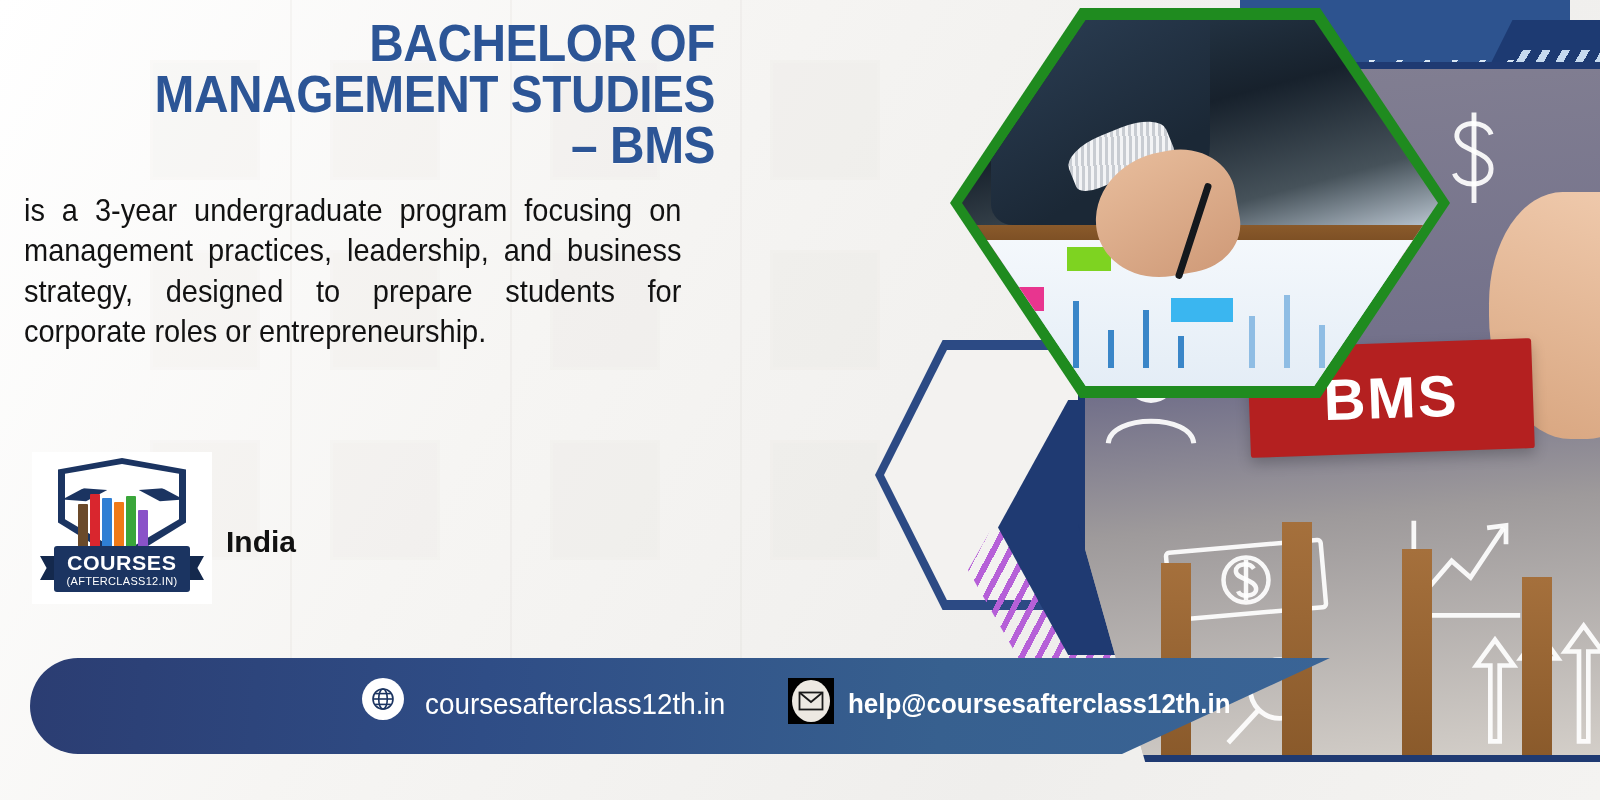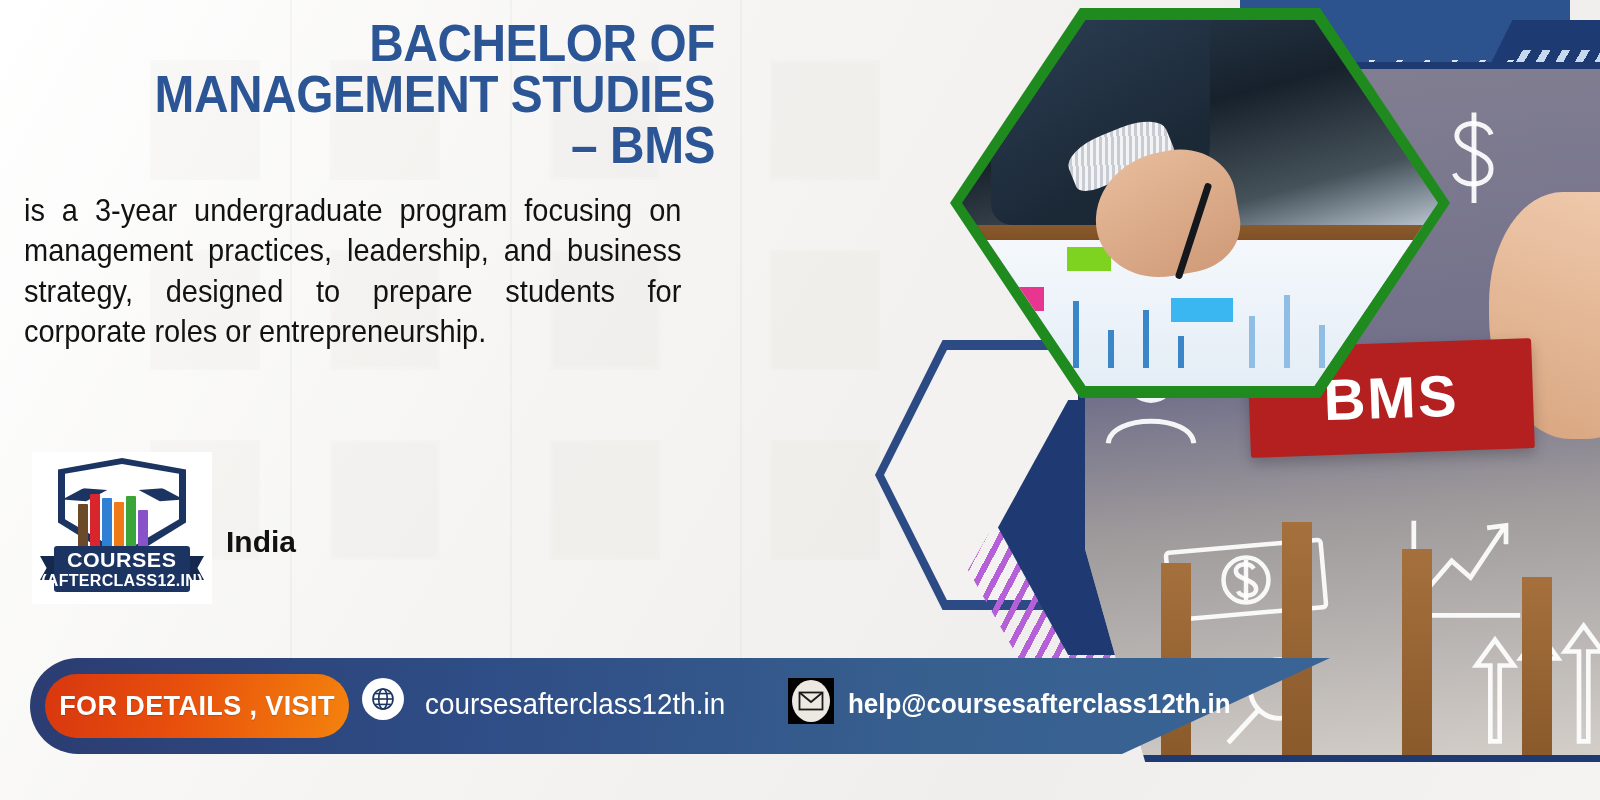--- a/index.html
+++ b/index.html
@@ -59,21 +59,21 @@
   .ribbon { position:absolute; left:8px; top:94px; width:164px; height:46px; }
   .ribbon-tail { position:absolute; top:10px; width:22px; height:24px; background:#14294d;
                  clip-path:polygon(0 0,100% 0,100% 100%,0 100%,30% 50%); }
   .ribbon-tail.l { left:0; }
   .ribbon-tail.r { right:0; transform:scaleX(-1); }
   .ribbon-body { position:absolute; left:14px; right:14px; top:0; bottom:0;
                  background:#1b3461; border-radius:3px;
                  display:flex; flex-direction:column; align-items:center; justify-content:center; }
   .ribbon-main { color:#fff; font-weight:bold; font-size:21px; letter-spacing:.5px;
                  line-height:1; transform:scaleX(1.02); }
-  .ribbon-sub { color:#fff; font-weight:bold; font-size:16px; letter-spacing:.3px;
+  .ribbon-sub { color:#fff; font-weight:normal; font-size:11px; letter-spacing:.3px;
                 margin-top:2px; }
 
   .country { position:absolute; left:226px; top:525px; font-size:30px;
              font-weight:bold; color:#111; }
 
   
   .contact-bar { position:absolute; left:30px; top:658px; width:1300px; height:96px;
       background:linear-gradient(95deg,#2b3d72 0%,#2f4d86 35%,#37608f 70%,#3a6496 100%);
       border-radius:48px 0 0 48px;
       clip-path:polygon(0 0,100% 0,84% 100%,0 100%);
@@ -346,21 +346,20 @@
           <div class="ribbon-sub">(AFTERCLASS12.IN)</div>
         </div>
       </div>
     </div>
 
     <div class="country">India</div>
   </div>
 
   <div class="contact-bar"></div>
 
-  <div class="cta-pill" style="position:absolute;left:45px;top:674px">FOR DETAILS , VISIT</div>
 
   <div class="icon-circle globe-wrap" style="position:absolute">
     <svg width="26" height="26" viewBox="0 0 26 26" fill="none" stroke="#1b3461" stroke-width="1.6">
       <circle cx="13" cy="13" r="10"></circle>
       <ellipse cx="13" cy="13" rx="4.3" ry="10"></ellipse>
       <line x1="3" y1="13" x2="23" y2="13"></line>
       <line x1="5.2" y1="7.6" x2="20.8" y2="7.6"></line>
       <line x1="5.2" y1="18.4" x2="20.8" y2="18.4"></line>
     </svg>
   </div>

